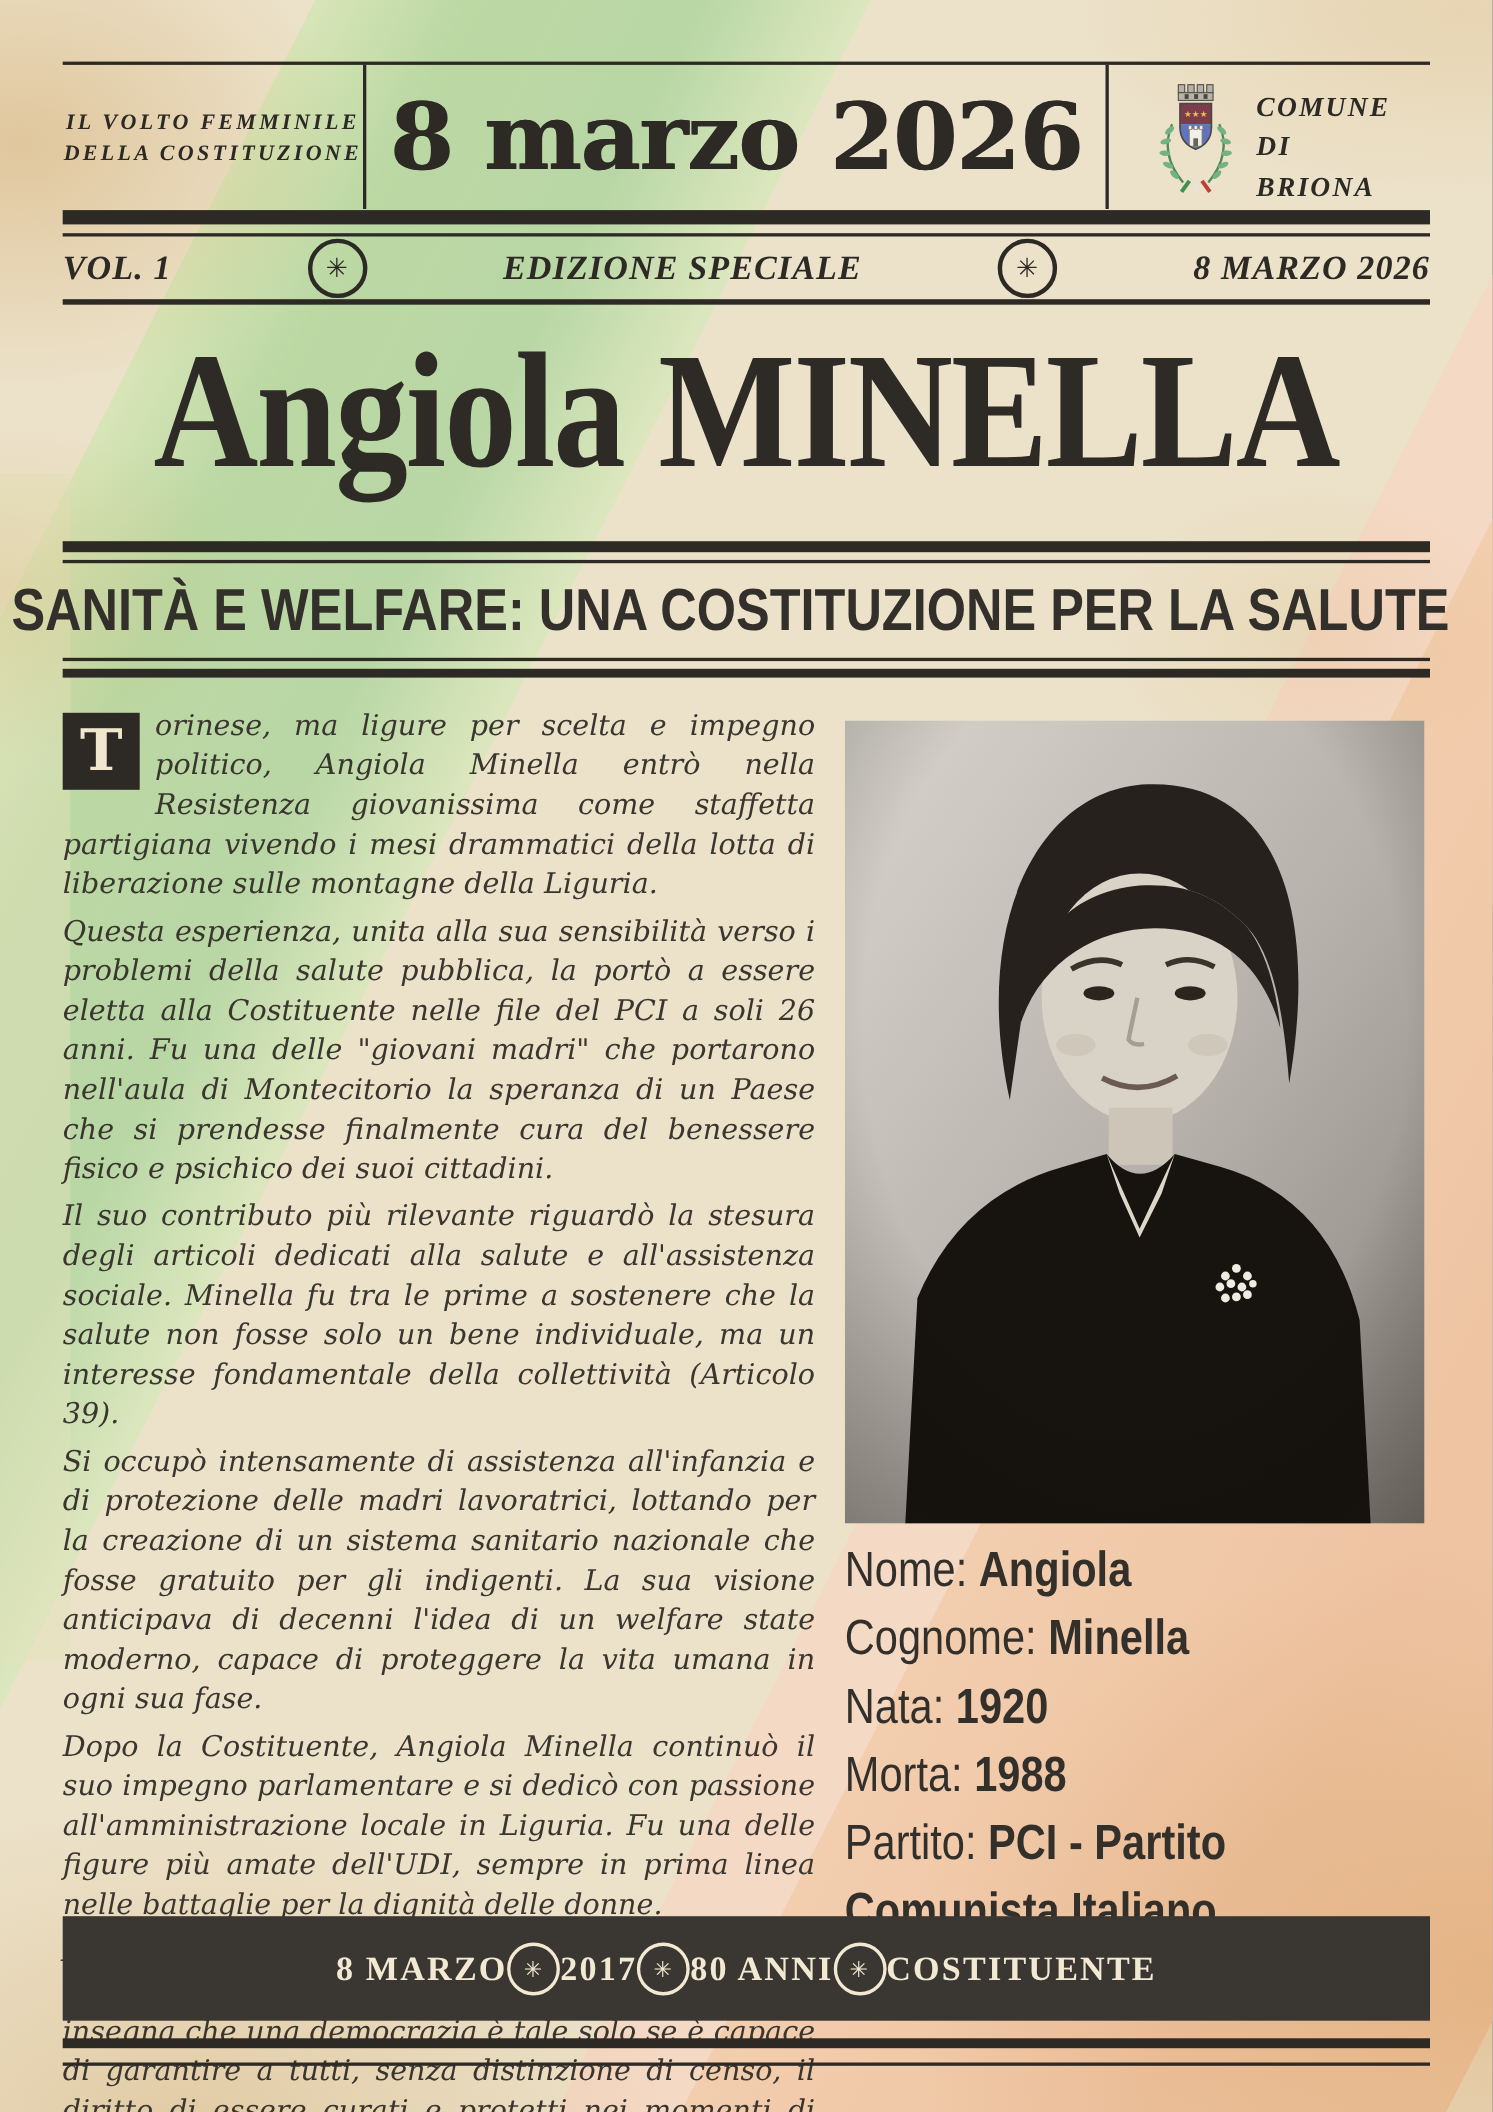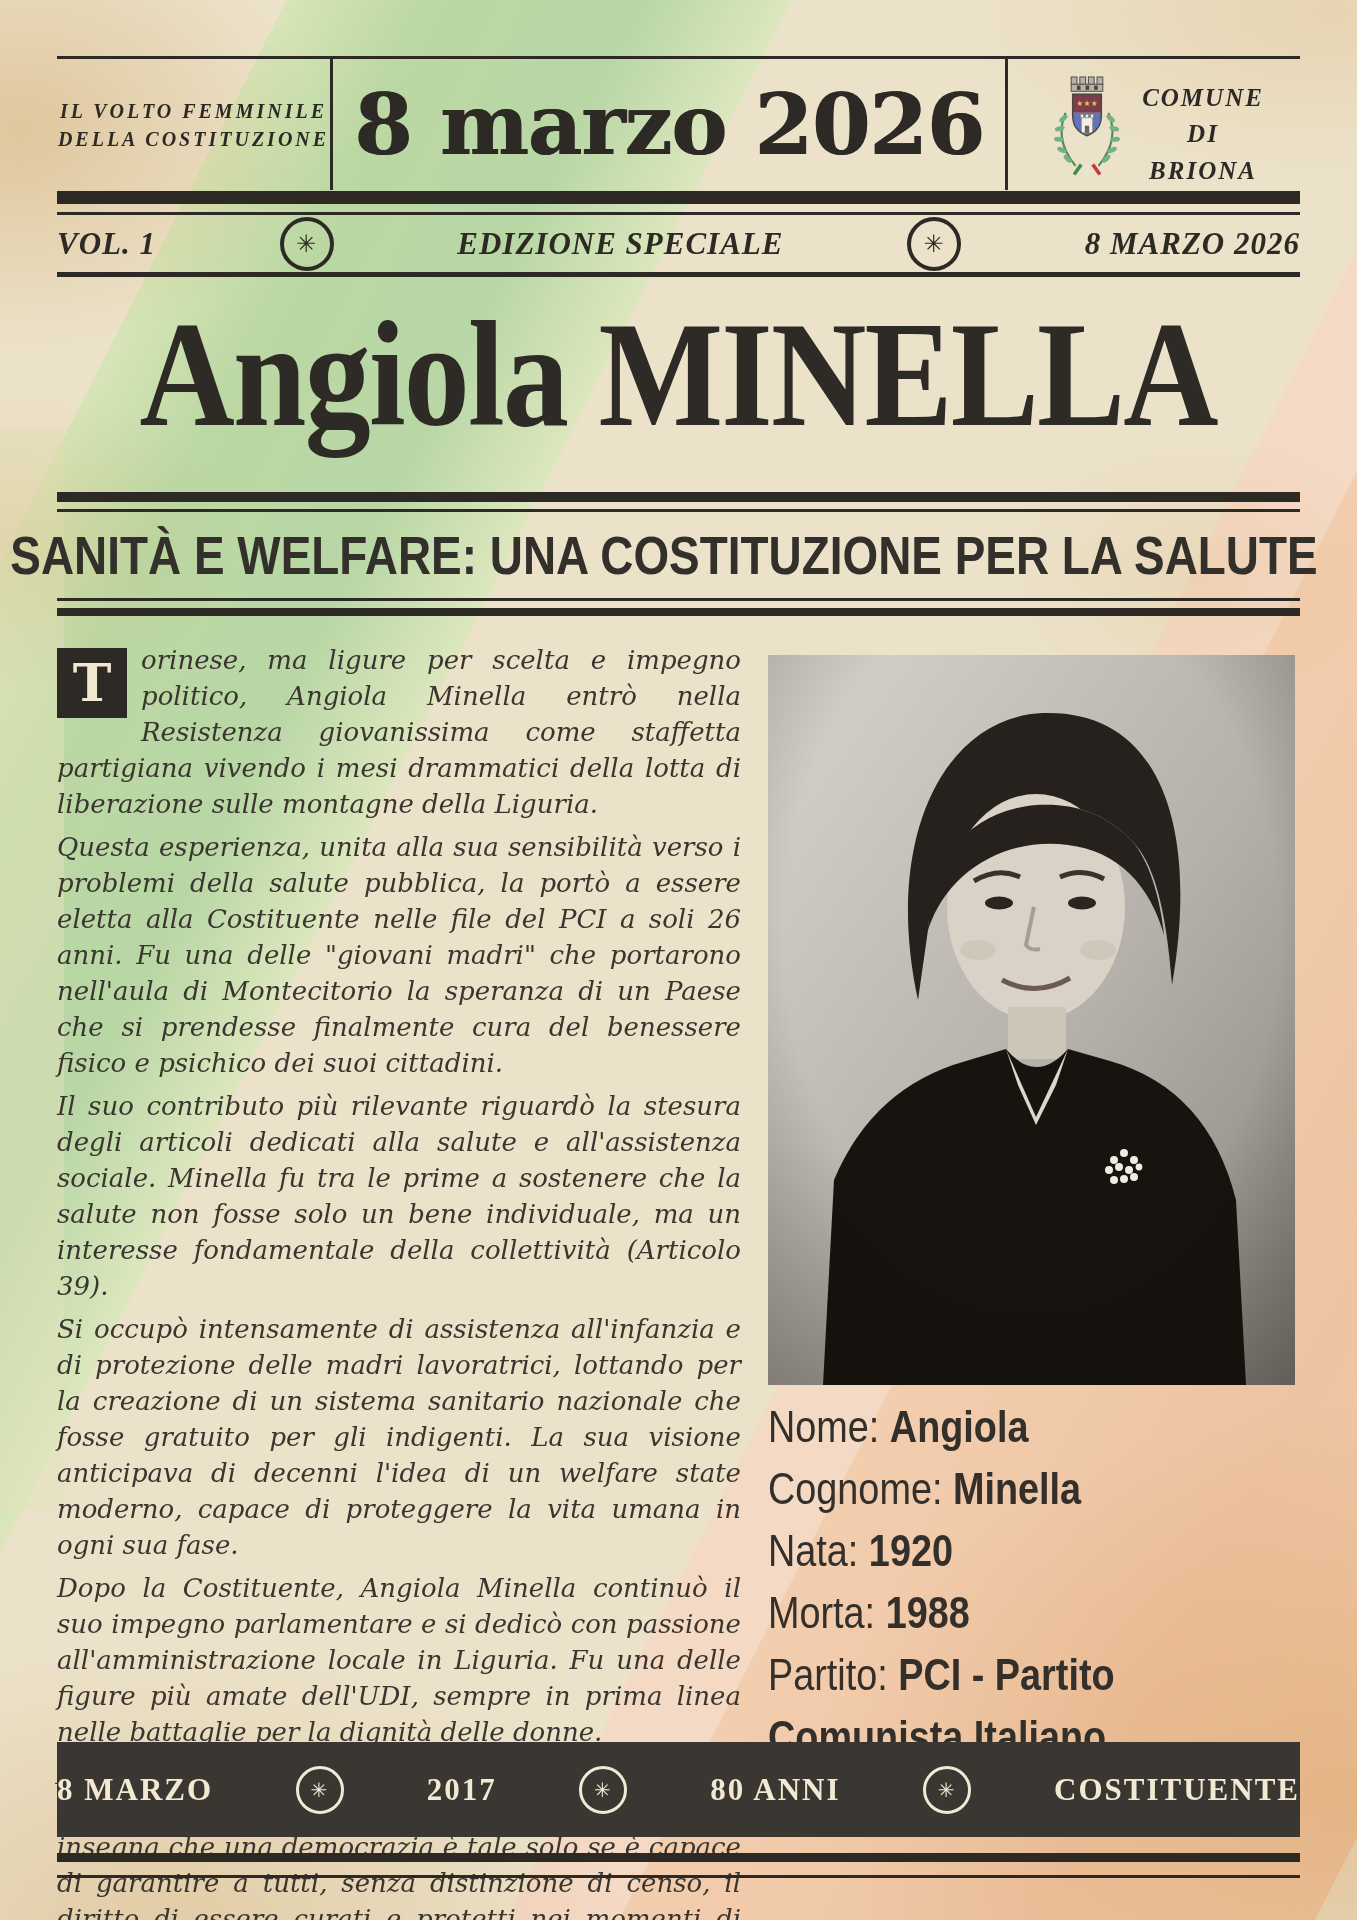--- a/index.html
+++ b/index.html
@@ -48,21 +48,21 @@
     font-style:italic;font-weight:700;font-size:20px;line-height:1.4;
     letter-spacing:3px;text-align:center;
   }
   .mh-title{
     font-family:"DejaVu Serif", serif;font-weight:900;font-size:84px;
     letter-spacing:-1px;text-shadow:1px 0 0 #2d2a26;white-space:nowrap;
   }
   .mh-right{gap:12px;}
   .mh-comune{
     font-style:italic;font-weight:700;font-size:25px;line-height:1.45;
-    letter-spacing:2px;text-align:center;white-space:pre-line;margin-top:20px;
+    letter-spacing:2px;white-space:pre-line;margin-top:20px;
   }
   
   .edrow{
     position:absolute;left:57px;top:220px;width:1243px;height:48px;
     display:flex;align-items:center;justify-content:space-between;
     font-style:italic;font-weight:700;font-size:31px;letter-spacing:1px;text-align:center;
   }
   .star{
     width:46px;height:46px;border:4px solid #2d2a26;border-radius:50%;
     display:flex;align-items:center;justify-content:center;flex:0 0 auto;
@@ -106,21 +106,21 @@
     font-family:"Liberation Sans", sans-serif;font-size:45px;line-height:62px;
     color:#33302b;transform:scaleX(.84);transform-origin:left top;white-space:nowrap;
   }
   .profile .lbl{font-weight:400;}
   .profile .val{font-weight:700;}
   .profile .wrapline{white-space:normal;width:620px;}
   
   .footerbar{
     position:absolute;left:57px;top:1742px;width:1243px;height:95px;
     background:#3a3733;color:#f3e9d2;
-    display:flex;align-items:center;justify-content:space-between;
+    display:flex;align-items:center;justify-content:center;
     font-weight:700;font-size:31px;letter-spacing:2px;
   }
   .footerbar .star{border-color:#f3e9d2;width:42px;height:42px;border-width:3px;font-size:20px;}
 </style>
 </head>
 <body>
 
 <div class="page">
 
   <div class="stripe stripe-green"></div>

